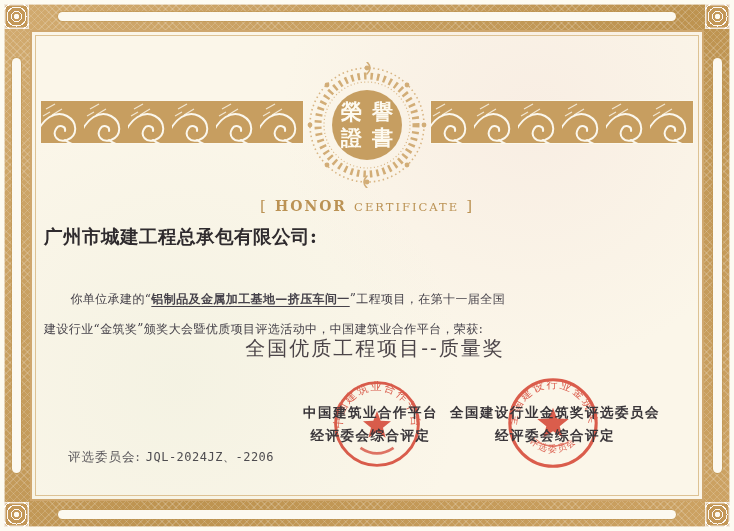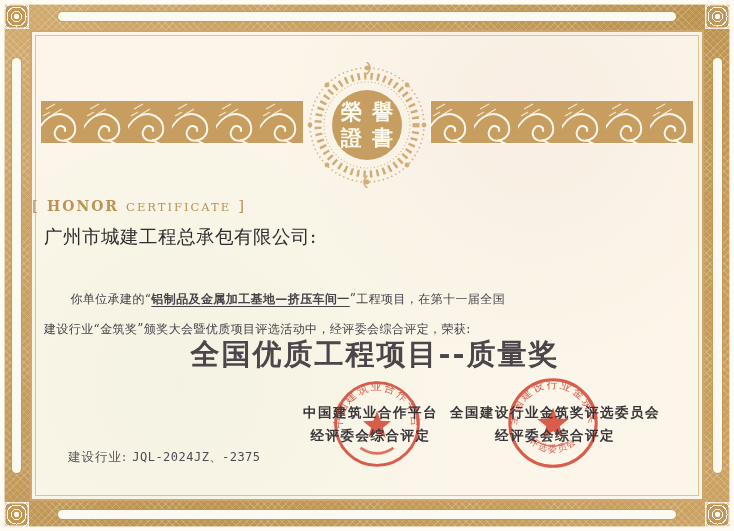--- a/index.html
+++ b/index.html
@@ -32,32 +32,32 @@
          border:2px solid #cfa76e;}
   .paper::before{content:"";position:absolute;inset:3px;border:1px solid #ddc294;pointer-events:none;}
   
   .wave{position:absolute;top:68px;width:264px;height:44px;}
   .wave.l{left:8px}.wave.r{right:8px}
   .medallion{position:absolute;top:30px;left:50%;transform:translateX(-50%);width:126px;height:126px;}
   .med-chars{position:absolute;left:50%;top:50%;transform:translate(-50%,-50%);
              width:62px;display:grid;grid-template-columns:1fr 1fr;row-gap:2px;}
   .med-chars span{color:#fdfaf0;font-size:21px;line-height:24px;text-align:center;font-weight:bold;}
   
-  .honor{position:absolute;top:164px;left:0;right:0;text-align:left;color:#bb9254;
+  .honor{position:absolute;top:164px;left:0;right:0;text-align:center;color:#bb9254;
          letter-spacing:2px;white-space:nowrap;}
   .honor .b{font-size:15px;}
   .honor .w1{font-size:14px;font-weight:bold;}
   .honor .w2{font-size:11.5px;}
   
-  .recipient{position:absolute;left:12px;top:192px;font-size:18.5px;font-weight:normal;color:#2f2b2e;letter-spacing:.5px;}
+  .recipient{position:absolute;left:12px;top:192px;font-size:18.5px;font-weight:bold;color:#2f2b2e;letter-spacing:.5px;}
   .body-par{position:absolute;left:12px;right:12px;top:252px;font-size:12px;color:#46424a;line-height:30px;letter-spacing:.4px;}
   .body-par .l1{text-indent:2.2em;white-space:nowrap;}
   .body-par .proj{font-weight:bold;text-decoration:underline;text-underline-offset:3px;}
   
-  .award{position:absolute;left:0;right:0;top:303px;text-align:center;font-size:29px;font-weight:bold;
+  .award{position:absolute;left:0;right:0;top:303px;text-align:center;font-size:20px;font-weight:normal;
          color:#4c4549;letter-spacing:2px;transform:translateX(8px);}
   
   .seal{position:absolute;mix-blend-mode:multiply;opacity:.92;z-index:1;}
   .seal.left{left:299px;top:346px;width:92px;height:92px;}
   .seal.right{left:473px;top:343px;width:96px;height:96px;}
   
   .issuer{position:absolute;top:369px;z-index:2;text-align:center;color:#3a363a;
           font-size:13.5px;line-height:23px;letter-spacing:1.5px;font-weight:bold;}
   .issuer.left{left:246px;width:185px;}
   .issuer.right{left:413px;width:220px;}
@@ -140,21 +140,21 @@
       <span class="b">[</span>
       <span class="w1">HONOR</span>
       <span class="w2">CERTIFICATE</span>
       <span class="b">]</span>
     </div>
 
     <div class="recipient">广州市城建工程总承包有限公司:</div>
 
     <div class="body-par">
       <div class="l1"><span>你单位承建的“</span><span class="proj">铝制品及金属加工基地—挤压车间一</span><span>”工程项目，在第十一届全国</span></div>
-      <div class="l2">建设行业“金筑奖”颁奖大会暨优质项目评选活动中，经评委会综合评定，荣获:</div>
+      <div class="l2">建设行业“金筑奖”颁奖大会暨优质项目评选活动中，中国建筑业合作平台，荣获:</div>
     </div>
 
     <div class="award">全国优质工程项目--质量奖</div>
 
     <svg class="seal left" viewBox="0 0 100 100">
       <circle cx="50" cy="50" r="45" fill="none" stroke="#dc5244" stroke-width="3.2"></circle>
       <path fill="#dc5244" d="M50 36 L54 46.5 L65.2 47.1 L56.5 54.1 L59.4 64.9 L50 58.8 L40.6 64.9 L43.5 54.1 L34.8 47.1 L46 46.5 Z"></path>
       <path id="sealArcL" d="M13 60 A38 38 0 1 1 87 60" fill="none"></path>
       <text font-size="12" fill="#dc5244" letter-spacing="2">
         <textPath href="#sealArcL" startOffset="50%" text-anchor="middle">中国建筑业合作平台</textPath>
@@ -179,18 +179,18 @@
     <div class="issuer left">
       <div>中国建筑业合作平台</div>
       <div>经评委会综合评定</div>
     </div>
     <div class="issuer right">
       <div>全国建设行业金筑奖评选委员会</div>
       <div>经评委会综合评定</div>
     </div>
 
     <div class="footer-line certno">
-      <span>建设行业:</span>
-      <span class="val">JQL-2024JZ、-2375</span>
+      <span>评选委员会:</span>
+      <span class="val">JQL-2024JZ、-2206</span>
     </div>
 
   </div>
 </div>
 
 </body></html>

